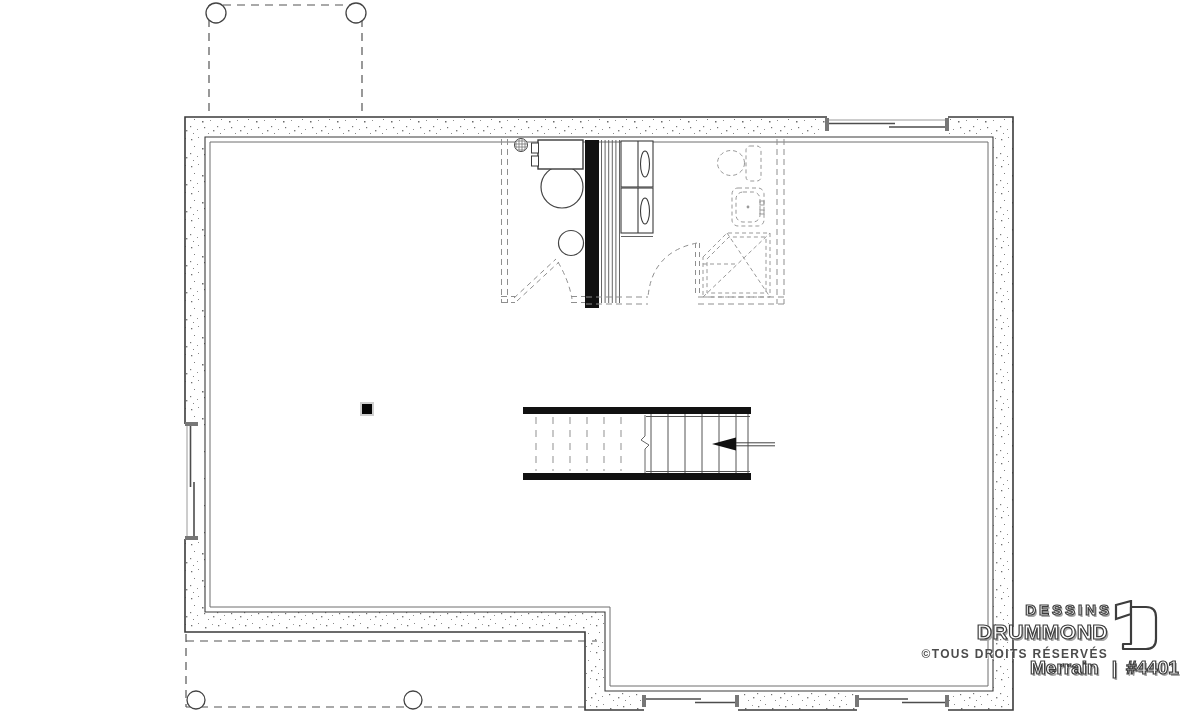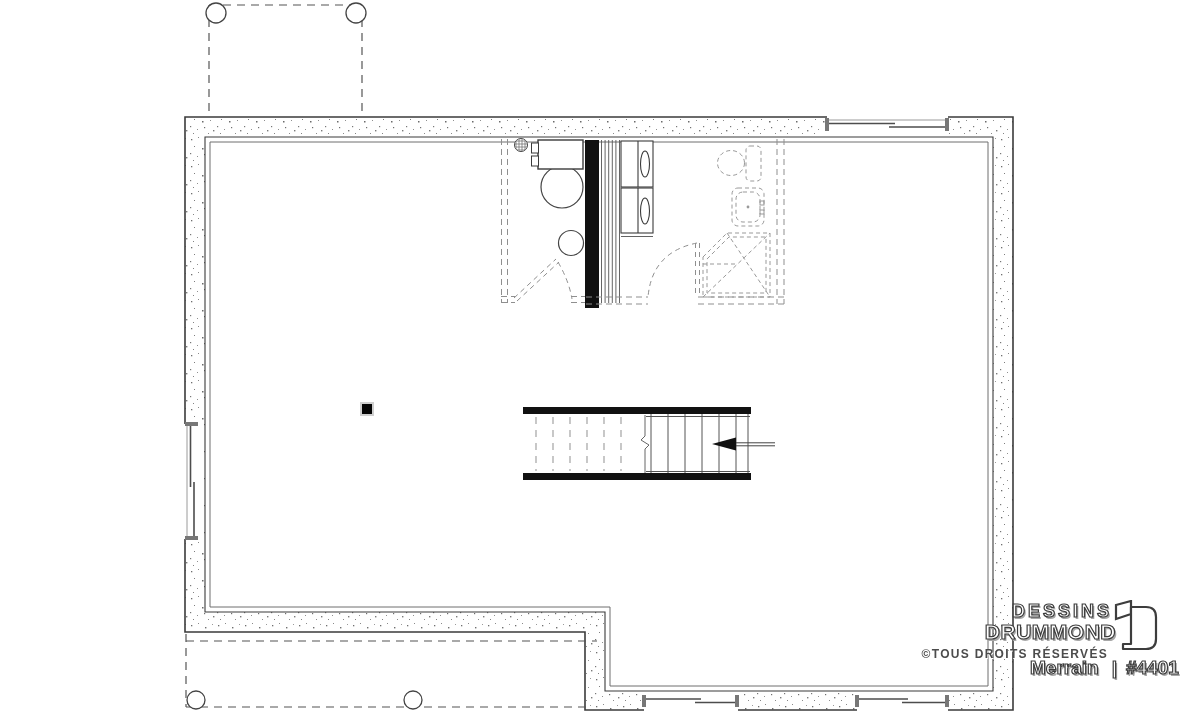--- a/index.html
+++ b/index.html
@@ -3,22 +3,22 @@
 <meta charset="utf-8">
 <style>
   html,body{margin:0;padding:0;background:#ffffff;}
   .stage{position:relative;width:1200px;height:711px;background:#ffffff;overflow:hidden;
          font-family:"Liberation Sans", sans-serif;}
   .stage svg{position:absolute;left:0;top:0;display:block;}
   
   .brand-block{position:absolute;left:900px;top:598px;width:300px;height:113px;}
   .engraved{color:#ffffff;-webkit-text-stroke:1.2px #3d3d3d;
             text-shadow:1.6px 1.6px 0 #a8a8a8;font-weight:700;white-space:nowrap;line-height:1;}
-  .brand-line1{position:absolute;right:88px;top:4px;font-size:18px;letter-spacing:3px;padding-left:48px;}
-  .brand-line2{position:absolute;right:84px;top:23px;font-size:21px;letter-spacing:.5px;}
+  .brand-line1{position:absolute;right:88px;top:4px;font-size:15px;letter-spacing:3px;padding-left:48px;}
+  .brand-line2{position:absolute;right:92px;top:23px;font-size:21px;letter-spacing:.5px;}
   .brand-rights{position:absolute;right:92px;top:49px;font-size:12px;letter-spacing:1.3px;
                 color:#4c4c4c;font-weight:700;white-space:nowrap;text-shadow:.6px .6px 0 #ffffff;}
   .brand-door{position:absolute;left:214px;top:2px;}
   .plan-line{position:absolute;left:130px;top:60px;font-size:19px;display:flex;align-items:flex-start;}
   .plan-line .sep{margin:0 9px 0 13px;}
 </style>
 </head>
 <body>
 
 <div class="stage">

